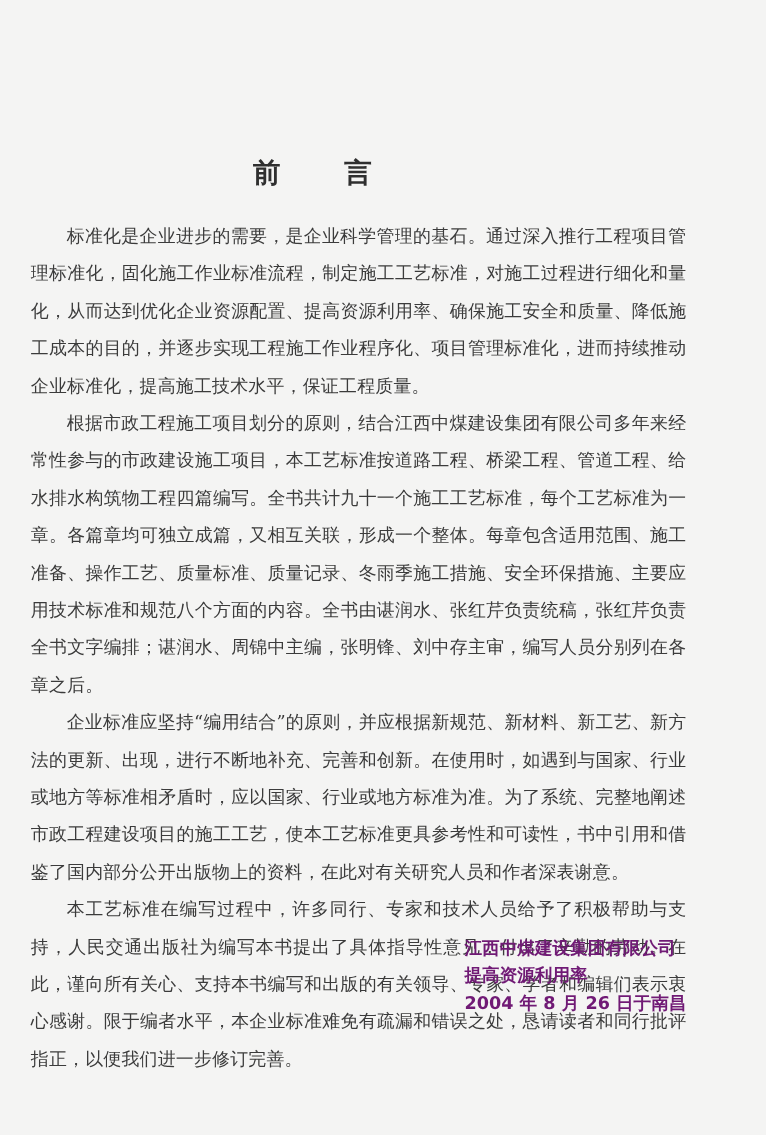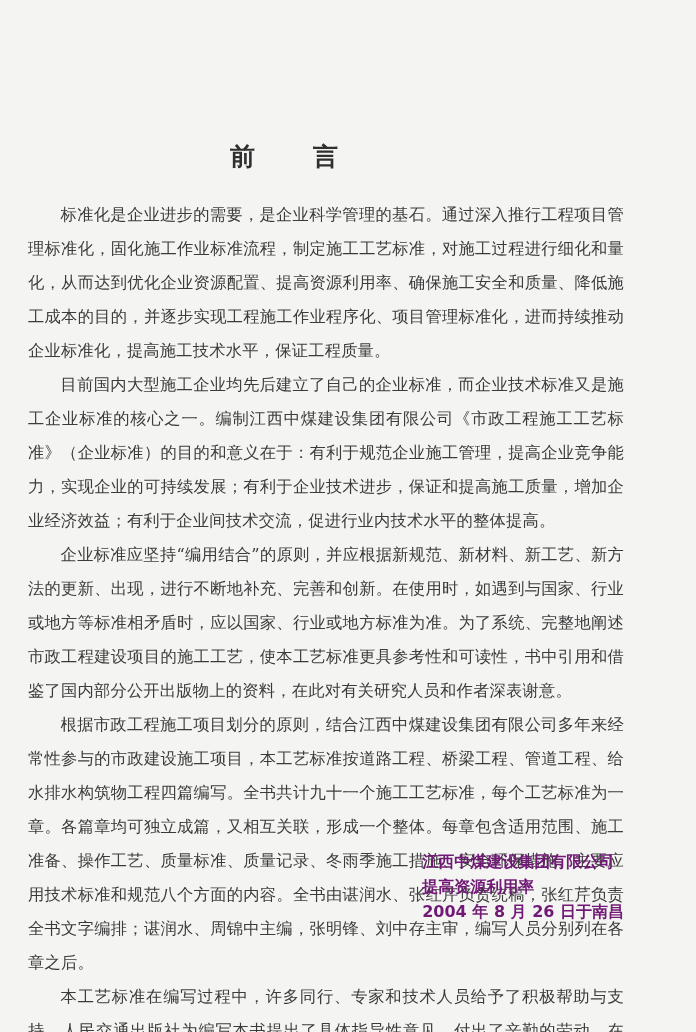--- a/index.html
+++ b/index.html
@@ -35,23 +35,22 @@
 </head>
 <body>
 
 <div class="page">
   <div class="title">
     <span>前</span><span class="gap"></span><span>言</span>
   </div>
 
   <div class="body">
     <p class="para">标准化是企业进步的需要，是企业科学管理的基石。通过深入推行工程项目管理标准化，固化施工作业标准流程，制定施工工艺标准，对施工过程进行细化和量化，从而达到优化企业资源配置、提高资源利用率、确保施工安全和质量、降低施工成本的目的，并逐步实现工程施工作业程序化、项目管理标准化，进而持续推动企业标准化，提高施工技术水平，保证工程质量。</p>
-    <p class="para">目前国内大型施工企业均先后建立了自己的企业标准，而企业技术标准又是施工企业标准的核心之一。编制江西中煤建设集团有限公司《市政工程施工工艺标准》（企业标准）的目的和意义在于：有利于规范企业施工管理，提高企业竞争能力，实现企业的可持续发展；有利于企业技术进步，保证和提高施工质量，增加企业经济效益；有利于企业间技术交流，促进行业内技术水平的整体提高。</p>
+    <p class="para">根据市政工程施工项目划分的原则，结合江西中煤建设集团有限公司多年来经常性参与的市政建设施工项目，本工艺标准按道路工程、桥梁工程、管道工程、给水排水构筑物工程四篇编写。全书共计九十一个施工工艺标准，每个工艺标准为一章。各篇章均可独立成篇，又相互关联，形成一个整体。每章包含适用范围、施工准备、操作工艺、质量标准、质量记录、冬雨季施工措施、安全环保措施、主要应用技术标准和规范八个方面的内容。全书由谌润水、张红芹负责统稿，张红芹负责全书文字编排；谌润水、周锦中主编，张明锋、刘中存主审，编写人员分别列在各章之后。</p>
     <p class="para">企业标准应坚持“编用结合”的原则，并应根据新规范、新材料、新工艺、新方法的更新、出现，进行不断地补充、完善和创新。在使用时，如遇到与国家、行业或地方等标准相矛盾时，应以国家、行业或地方标准为准。为了系统、完整地阐述市政工程建设项目的施工工艺，使本工艺标准更具参考性和可读性，书中引用和借鉴了国内部分公开出版物上的资料，在此对有关研究人员和作者深表谢意。</p>
-    <p class="para">根据市政工程施工项目划分的原则，结合江西中煤建设集团有限公司多年来经常性参与的市政建设施工项目，本工艺标准按道路工程、桥梁工程、管道工程、给水排水构筑物工程四篇编写。全书共计九十一个施工工艺标准，每个工艺标准为一章。各篇章均可独立成篇，又相互关联，形成一个整体。每章包含适用范围、施工准备、操作工艺、质量标准、质量记录、冬雨季施工措施、安全环保措施、主要应用技术标准和规范八个方面的内容。全书由谌润水、张红芹负责统稿，张红芹负责全书文字编排；谌润水、周锦中主编，张明锋、刘中存主审，编写人员分别列在各章之后。</p>
     <p class="para">本工艺标准在编写过程中，许多同行、专家和技术人员给予了积极帮助与支持，人民交通出版社为编写本书提出了具体指导性意见，付出了辛勤的劳动。在此，谨向所有关心、支持本书编写和出版的有关领导、专家、学者和编辑们表示衷心感谢。限于编者水平，本企业标准难免有疏漏和错误之处，恳请读者和同行批评指正，以便我们进一步修订完善。</p>
   </div>
 
   <div class="sign">
     <div>江西中煤建设集团有限公司</div>
     <div>提高资源利用率</div>
     <div>2004 年 8 月 26 日于南昌</div>
   </div>
 </div>
 

